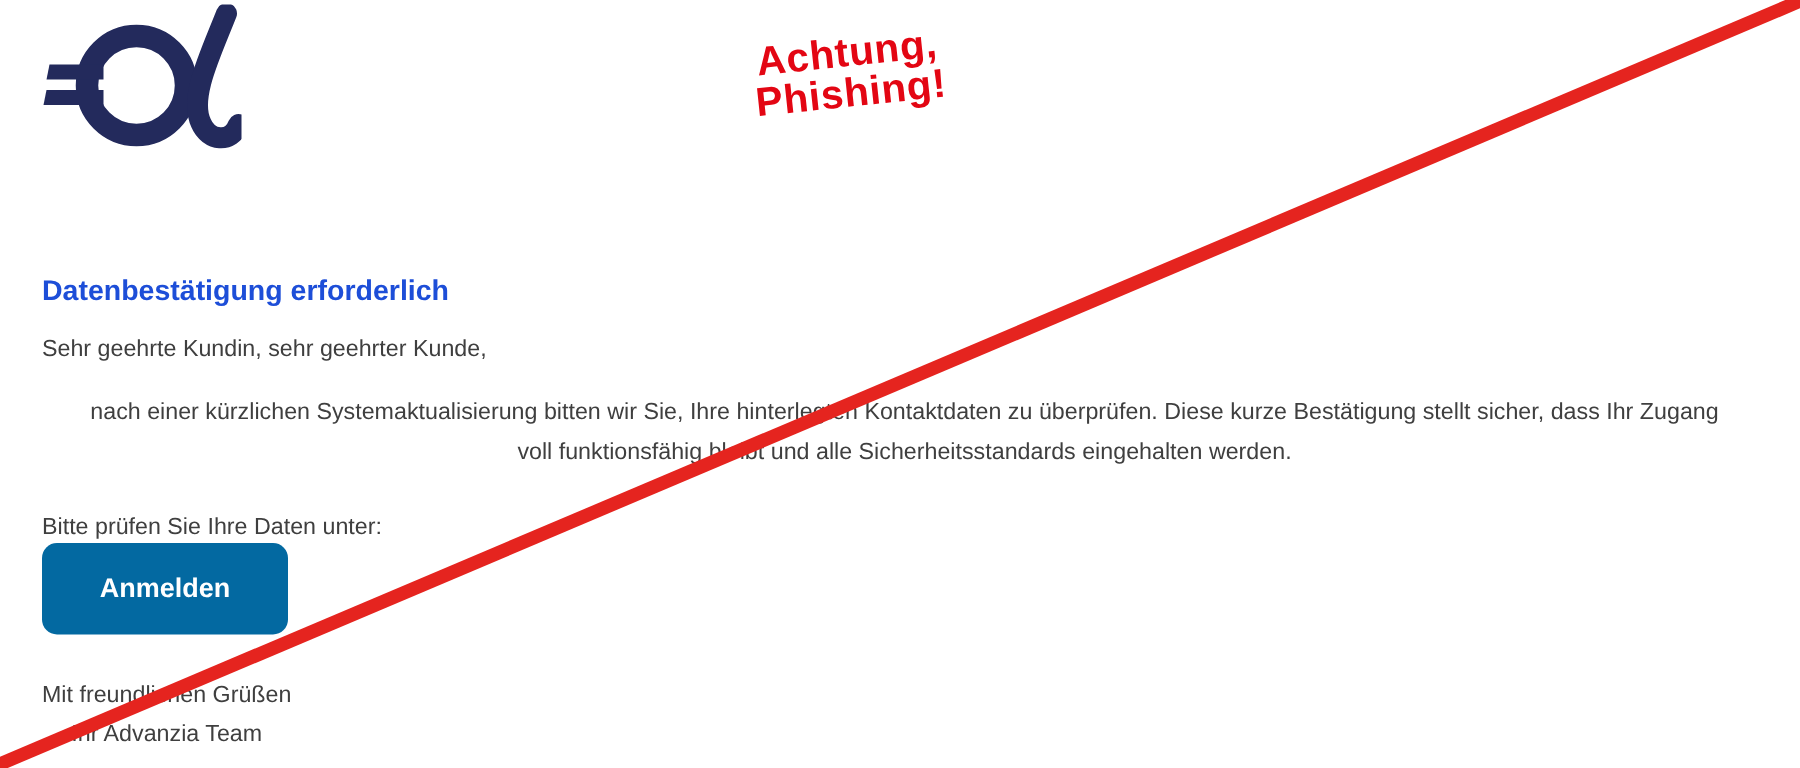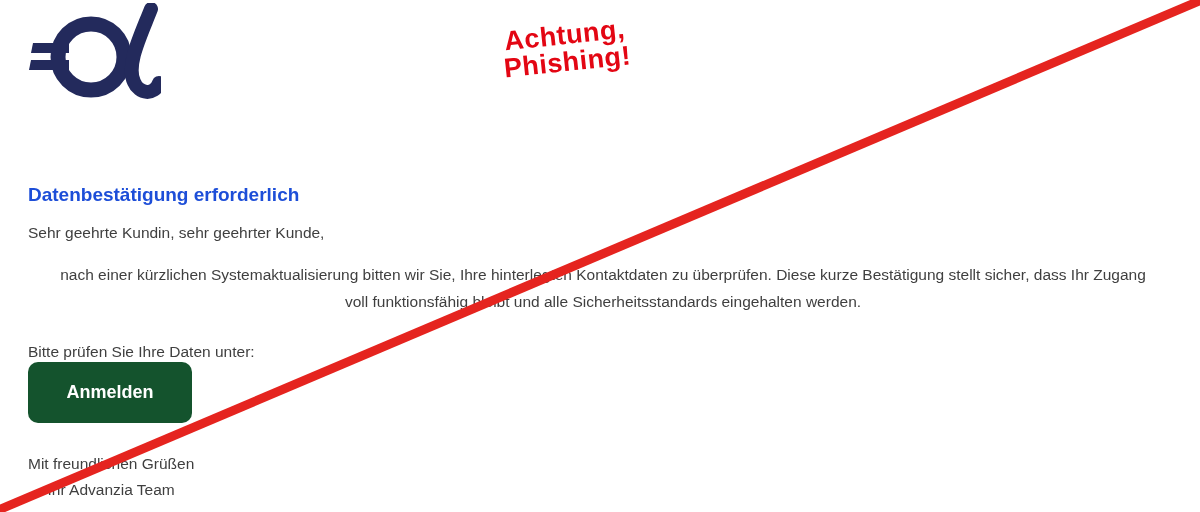--- a/index.html
+++ b/index.html
@@ -50,21 +50,21 @@
   .greeting   { top: 224px; }
   .paragraph  { top: 261px; line-height: 27px; width: 1150px; }
   .cta-intro  { top: 331px; margin-top: 12px; }
 
   .cta-button {
     position: absolute;
     left: 28px;
     top: 362px;
     width: 164px;
     height: 61px;
-    background: #14532d;
+    background: #0369a1;
     border: none;
     border-radius: 10px;
     color: #ffffff;
     font-family: "Liberation Sans", "DejaVu Sans", sans-serif;
     font-size: 18px;
     font-weight: bold;
     cursor: pointer;
   }
 
   .signoff { top: 451px; line-height: 26px; }

